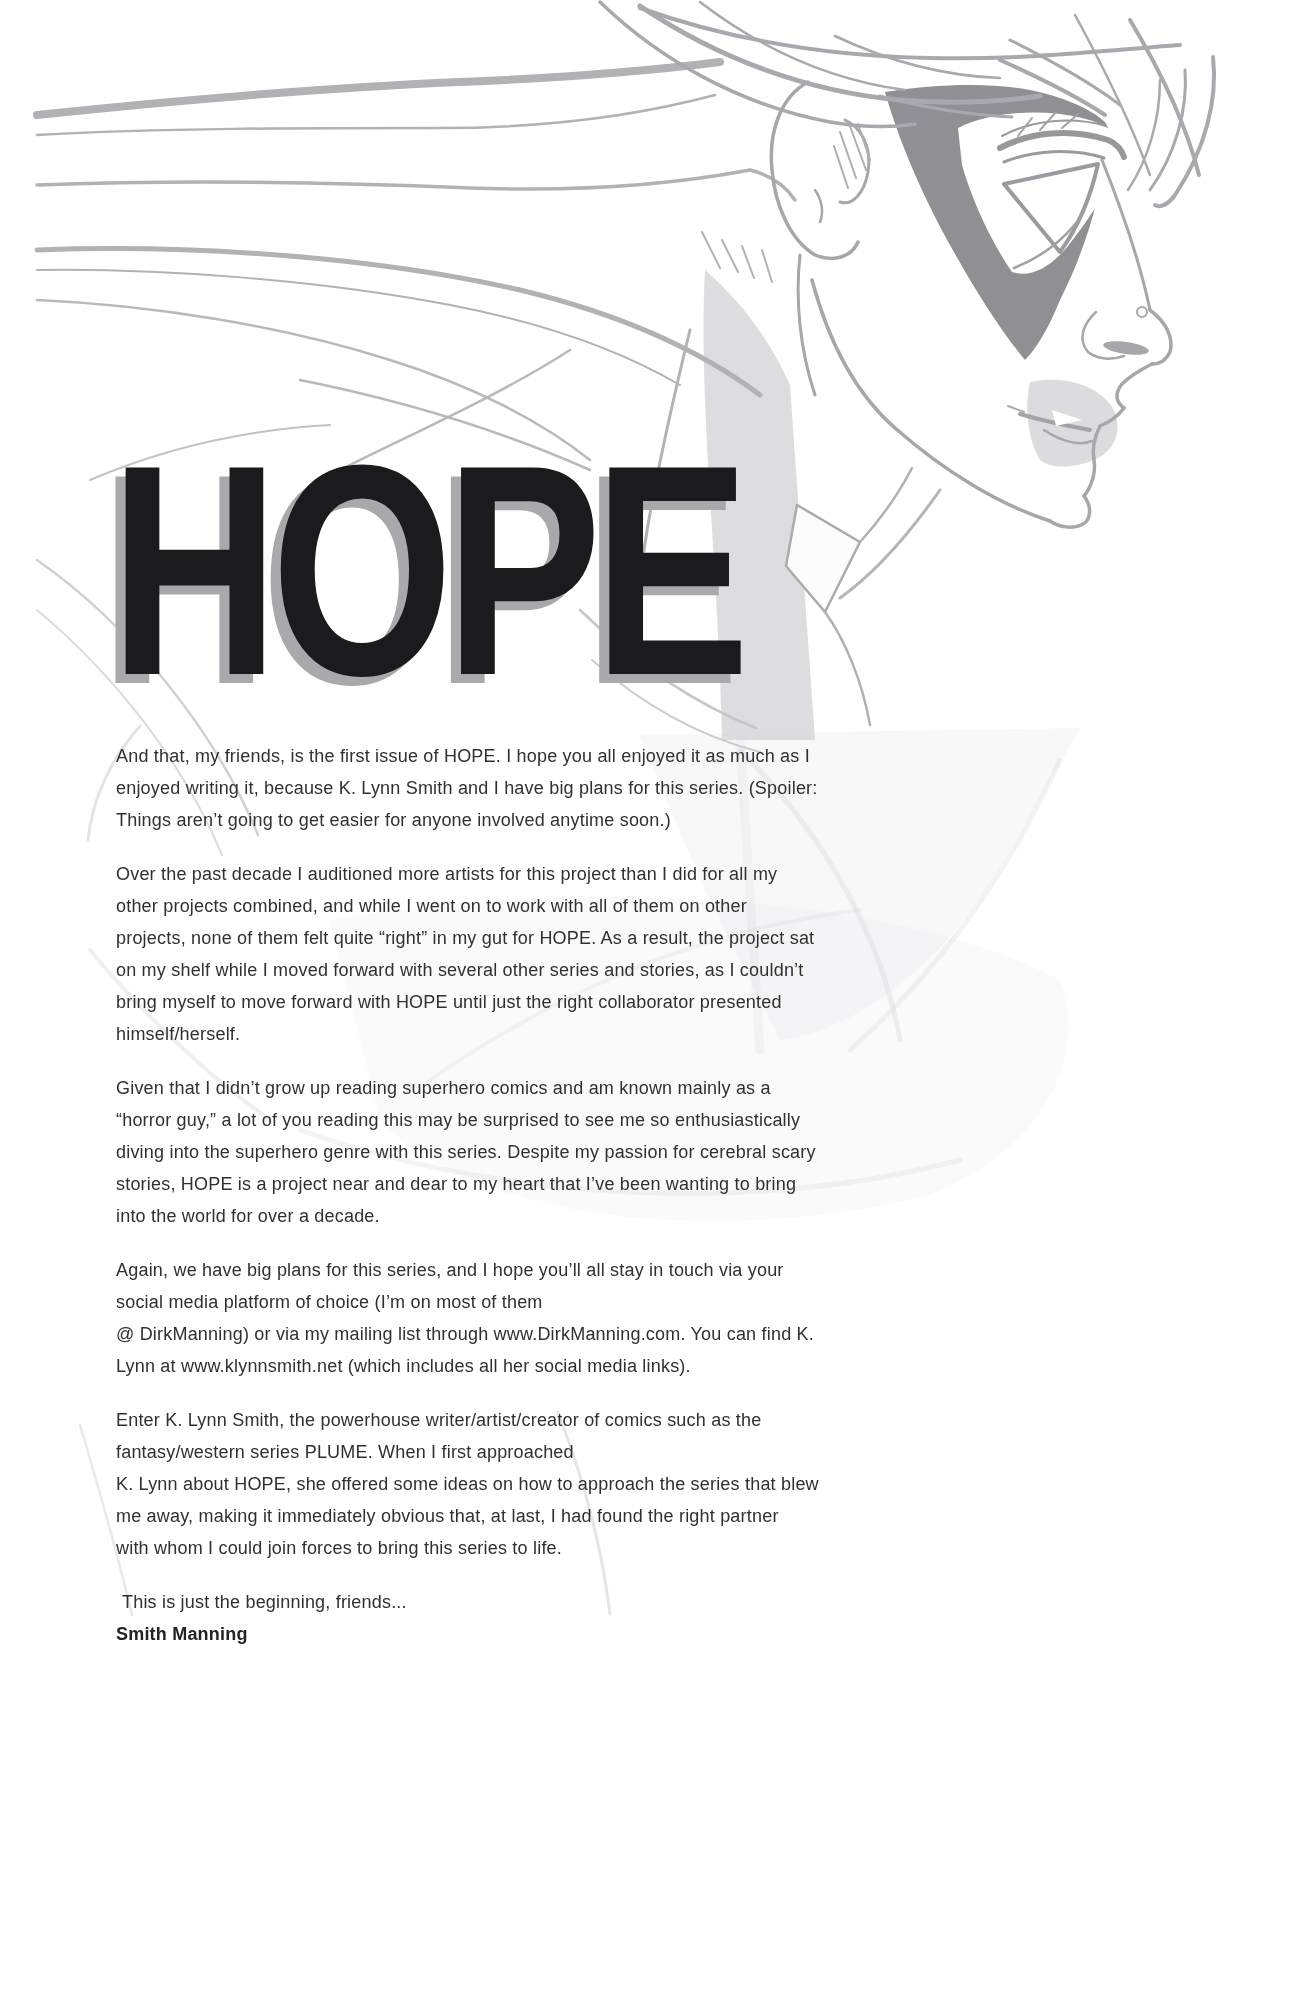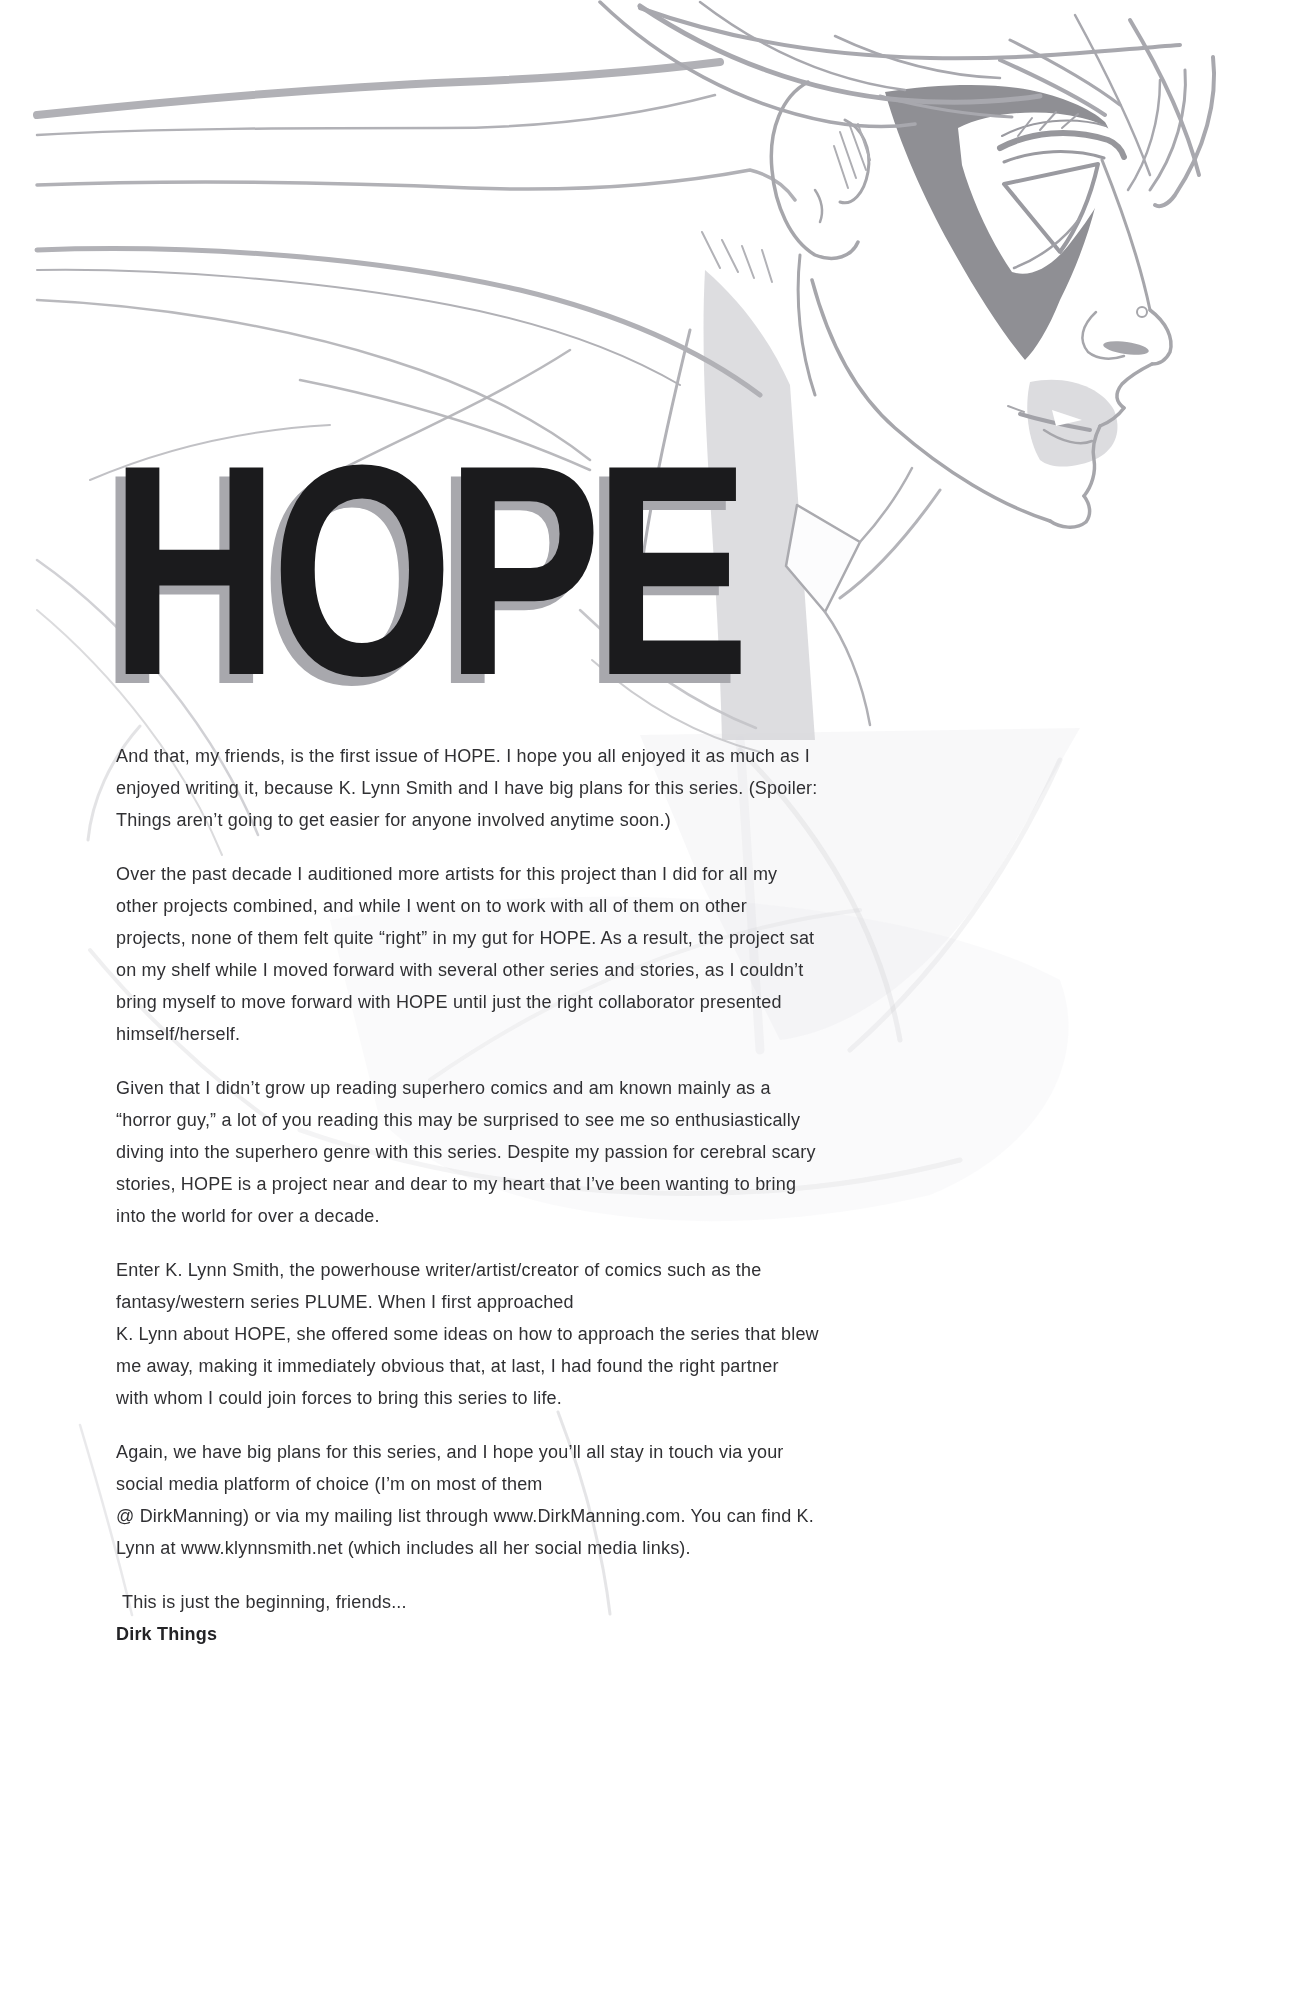--- a/index.html
+++ b/index.html
@@ -181,28 +181,28 @@
 other projects combined, and while I went on to work with all of them on other
 projects, none of them felt quite “right” in my gut for HOPE. As a result, the project sat
 on my shelf while I moved forward with several other series and stories, as I couldn’t
 bring myself to move forward with HOPE until just the right collaborator presented
 himself/herself.</p>
     <p class="para">Given that I didn’t grow up reading superhero comics and am known mainly as a
 “horror guy,” a lot of you reading this may be surprised to see me so enthusiastically
 diving into the superhero genre with this series. Despite my passion for cerebral scary
 stories, HOPE is a project near and dear to my heart that I’ve been wanting to bring
 into the world for over a decade.</p>
+    <p class="para">Again, we have big plans for this series, and I hope you’ll all stay in touch via your
+social media platform of choice (I’m on most of them
+@ DirkManning) or via my mailing list through www.DirkManning.com. You can find K.
+Lynn at www.klynnsmith.net (which includes all her social media links).</p>
     <p class="para">Enter K. Lynn Smith, the powerhouse writer/artist/creator of comics such as the
 fantasy/western series PLUME. When I first approached
 K. Lynn about HOPE, she offered some ideas on how to approach the series that blew
 me away, making it immediately obvious that, at last, I had found the right partner
 with whom I could join forces to bring this series to life.</p>
-    <p class="para">Again, we have big plans for this series, and I hope you’ll all stay in touch via your
-social media platform of choice (I’m on most of them
-@ DirkManning) or via my mailing list through www.DirkManning.com. You can find K.
-Lynn at www.klynnsmith.net (which includes all her social media links).</p>
     <p class="closing">
       <span class="closing-line">This is just the beginning, friends...</span>
-      <span class="signature">Dirk Things</span>
+      <span class="signature">Smith Manning</span>
     </p>
   </section>
 
 </div>
 
 </body></html>

